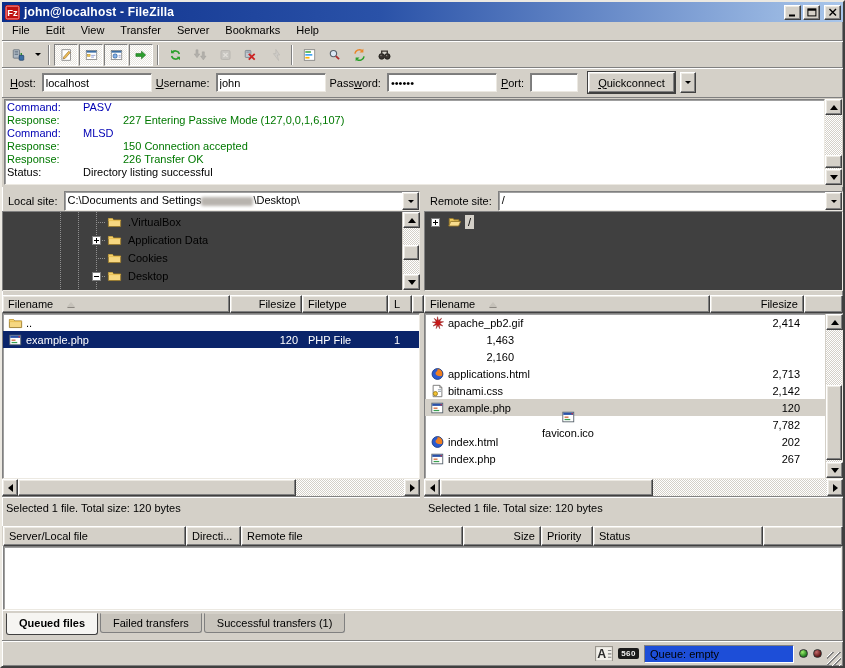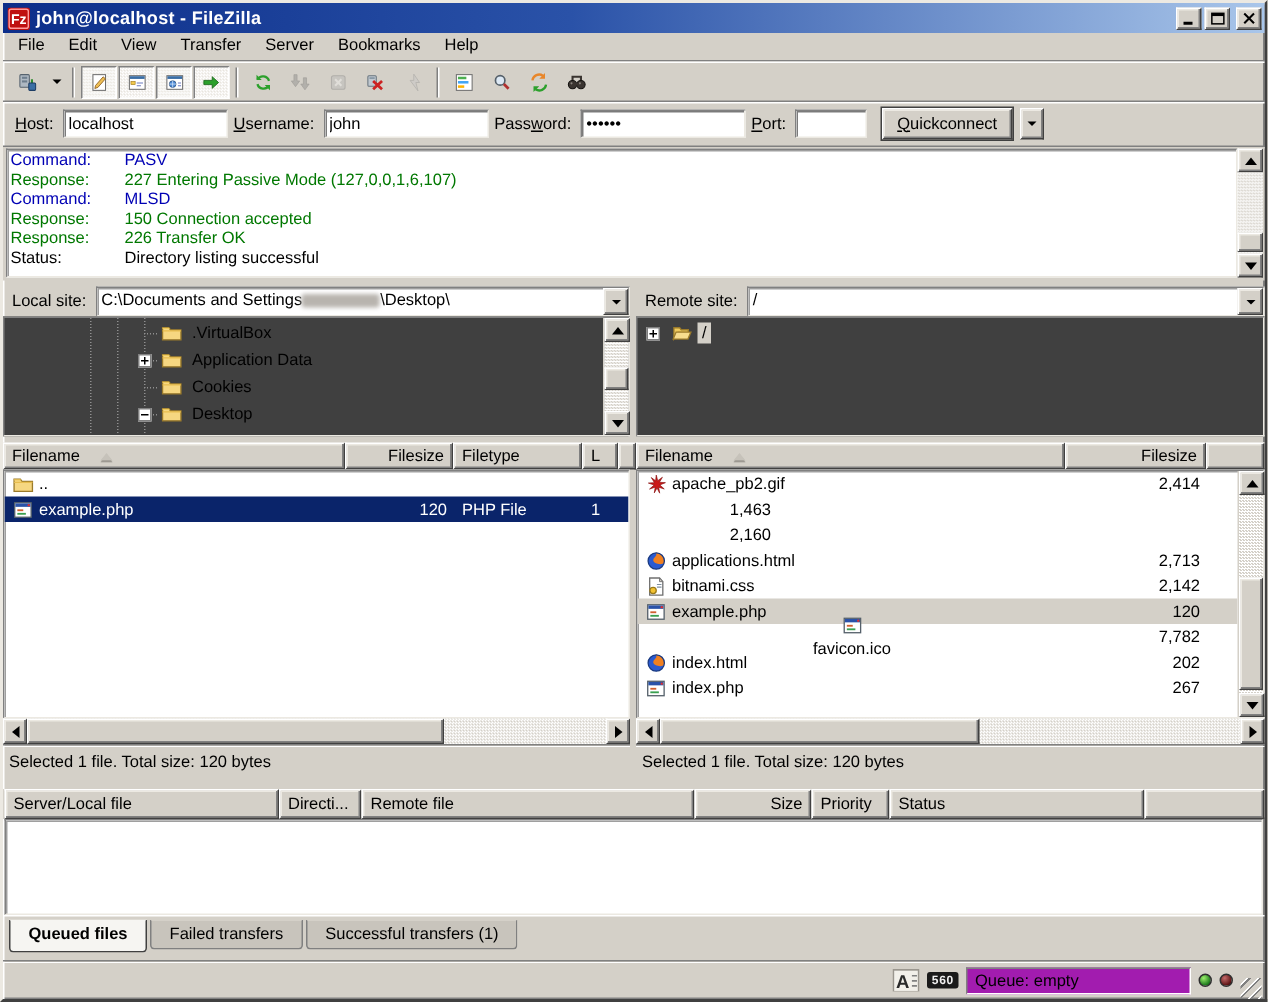--- a/index.html
+++ b/index.html
@@ -46,21 +46,21 @@
   .qcbar{height:30px;display:flex;align-items:center;padding-left:8px;gap:4px;border-bottom:1px solid #808080;box-shadow:0 1px 0 #fff;flex:0 0 auto;}
   .qc-label{margin-right:2px;white-space:nowrap;}
   .qc-input{height:19px;font:11px "Liberation Sans",sans-serif;padding:1px 3px;outline:none;}
   .qc-btn{height:21px;padding:2px 9px;margin-left:6px;outline:1px solid #404040;display:flex;align-items:center;}
   .qc-split{width:16px;height:21px;display:flex;align-items:center;justify-content:center;margin-left:1px;}
   
   .logwrap{height:89px;display:flex;flex:0 0 auto;background:#d4d0c8;padding:1px 1px 2px 2px;}
   .logbox{flex:1;background:#fff;border:1px solid;border-color:#808080 #ece9e2 #ece9e2 #808080;box-shadow:inset 1px 1px 0 #40404080;padding:1px 2px;overflow:hidden;}
   .log-line{display:flex;height:13px;line-height:13px;white-space:nowrap;}
   .log-label{width:76px;flex:0 0 auto;}
-  .k-command{color:#0000b4;} .k-response{color:#007800;} .k-status{color:#000;}
+  .k-command{color:#0000b4;} .k-response{color:#007800;gap:40px;} .k-status{color:#000;}
   
   .sb-v{width:17px;flex:0 0 auto;display:flex;flex-direction:column;}
   .sb-h{height:17px;flex:0 0 auto;display:flex;}
   .sb-btn{width:17px;height:16px;flex:0 0 auto;display:flex;align-items:center;justify-content:center;position:relative;}
   .sb-h .sb-btn{width:16px;height:17px;}
   .sb-track{flex:1;position:relative;}
   .sb-thumb{position:absolute;}
   .sb-v .sb-thumb{left:0;right:0;}
   .sb-h .sb-thumb{top:0;bottom:0;}
   .t-up{width:0;height:0;border:4px solid transparent;border-bottom:5px solid #000;margin-top:-4px;}
@@ -119,21 +119,21 @@
   .queue-header{height:20px;display:flex;flex:0 0 auto;background:#d4d0c8;padding-left:1px;}
   .queue-body{height:64px;flex:0 0 auto;background:#fff;border:1px solid;border-color:#808080 #ece9e2 #ece9e2 #808080;box-shadow:inset 1px 1px 0 #40404080;margin:0 1px;}
   .tabs{height:24px;display:flex;align-items:flex-start;padding:2px 0 0 4px;flex:0 0 auto;border-top:1px solid #fff;}
   .tab{height:20px;padding:3px 12px 0;border:1px solid #808080;border-top:1px solid #d4d0c8;background:#c8c4bc;margin-right:2px;border-radius:0 0 3px 3px;}
   .tab.active{background:#f6f5f2;font-weight:bold;height:22px;border-color:#404040;border-top-color:#f6f5f2;}
   .gapbar{height:6px;flex:0 0 auto;}
   
   .statusbar{height:26px;flex:0 0 auto;display:flex;align-items:center;justify-content:flex-end;gap:5px;padding:0 2px 0 6px;border-top:1px solid #808080;box-shadow:0 1px 0 #fff inset;}
   .sb-ico{width:18px;height:15px;display:flex;align-items:center;justify-content:center;}
   .speed-badge{background:#1a1a1a;color:#f0f0f0;font-size:8px;font-weight:bold;padding:1px 3px;border-radius:2px;letter-spacing:.5px;line-height:9px;}
-  .queue-status{width:150px;height:18px;border:1px solid;border-color:#808080 #fff #fff #808080;display:flex;align-items:center;padding:0 5px;background:#a21caf;}
+  .queue-status{width:150px;height:18px;border:1px solid;border-color:#808080 #fff #fff #808080;display:flex;align-items:center;padding:0 5px;background:#1d4ed8;}
   .led{width:9px;height:9px;border-radius:50%;border:1px solid #303030;}
   .led.green{background:radial-gradient(circle at 35% 30%,#9cf06c,#1d7a1d 70%);}
   .led.red{background:radial-gradient(circle at 35% 30%,#c46a6a,#5e1414 70%);}
   .grip{width:14px;height:14px;align-self:flex-end;background:
      repeating-linear-gradient(135deg,transparent 0 3px,#fff 3px 4px,#808080 4px 5px);}
 </style>
 </head>
 <body>
 
 <div class="window">

